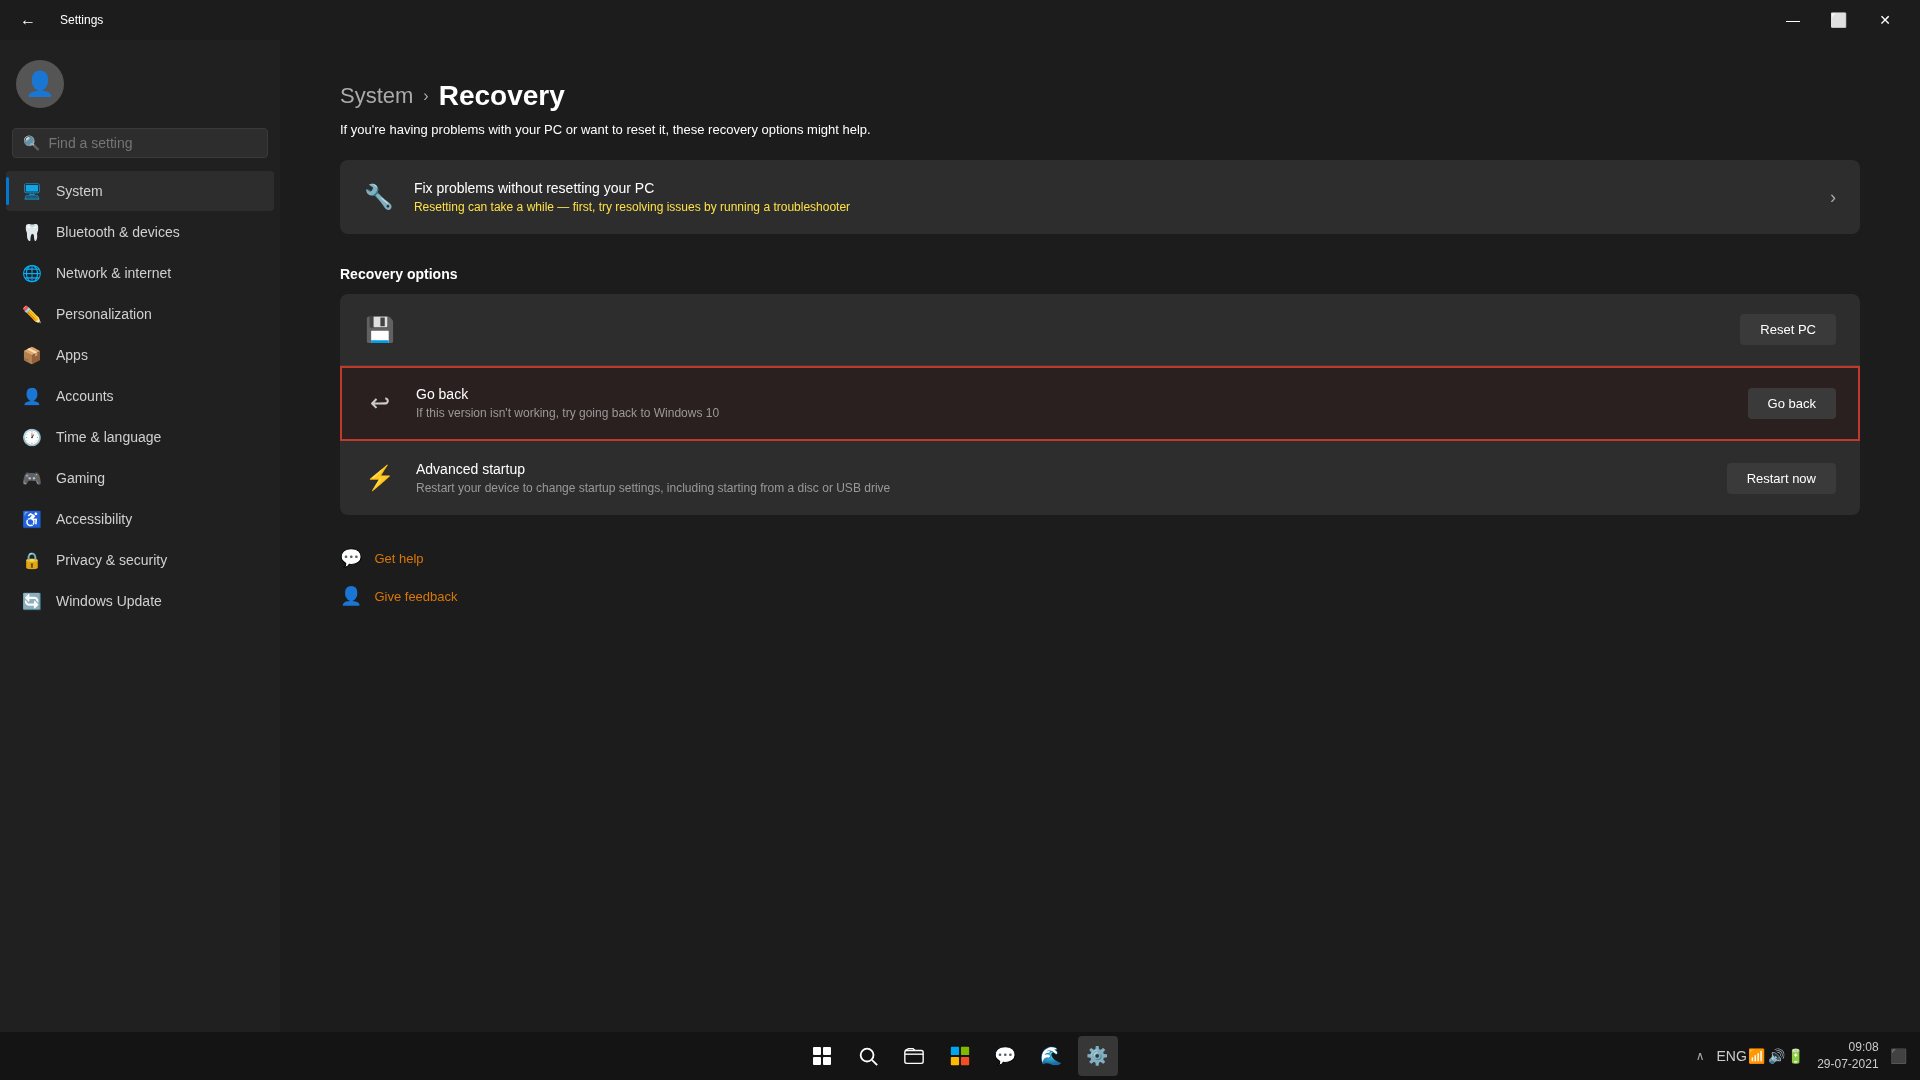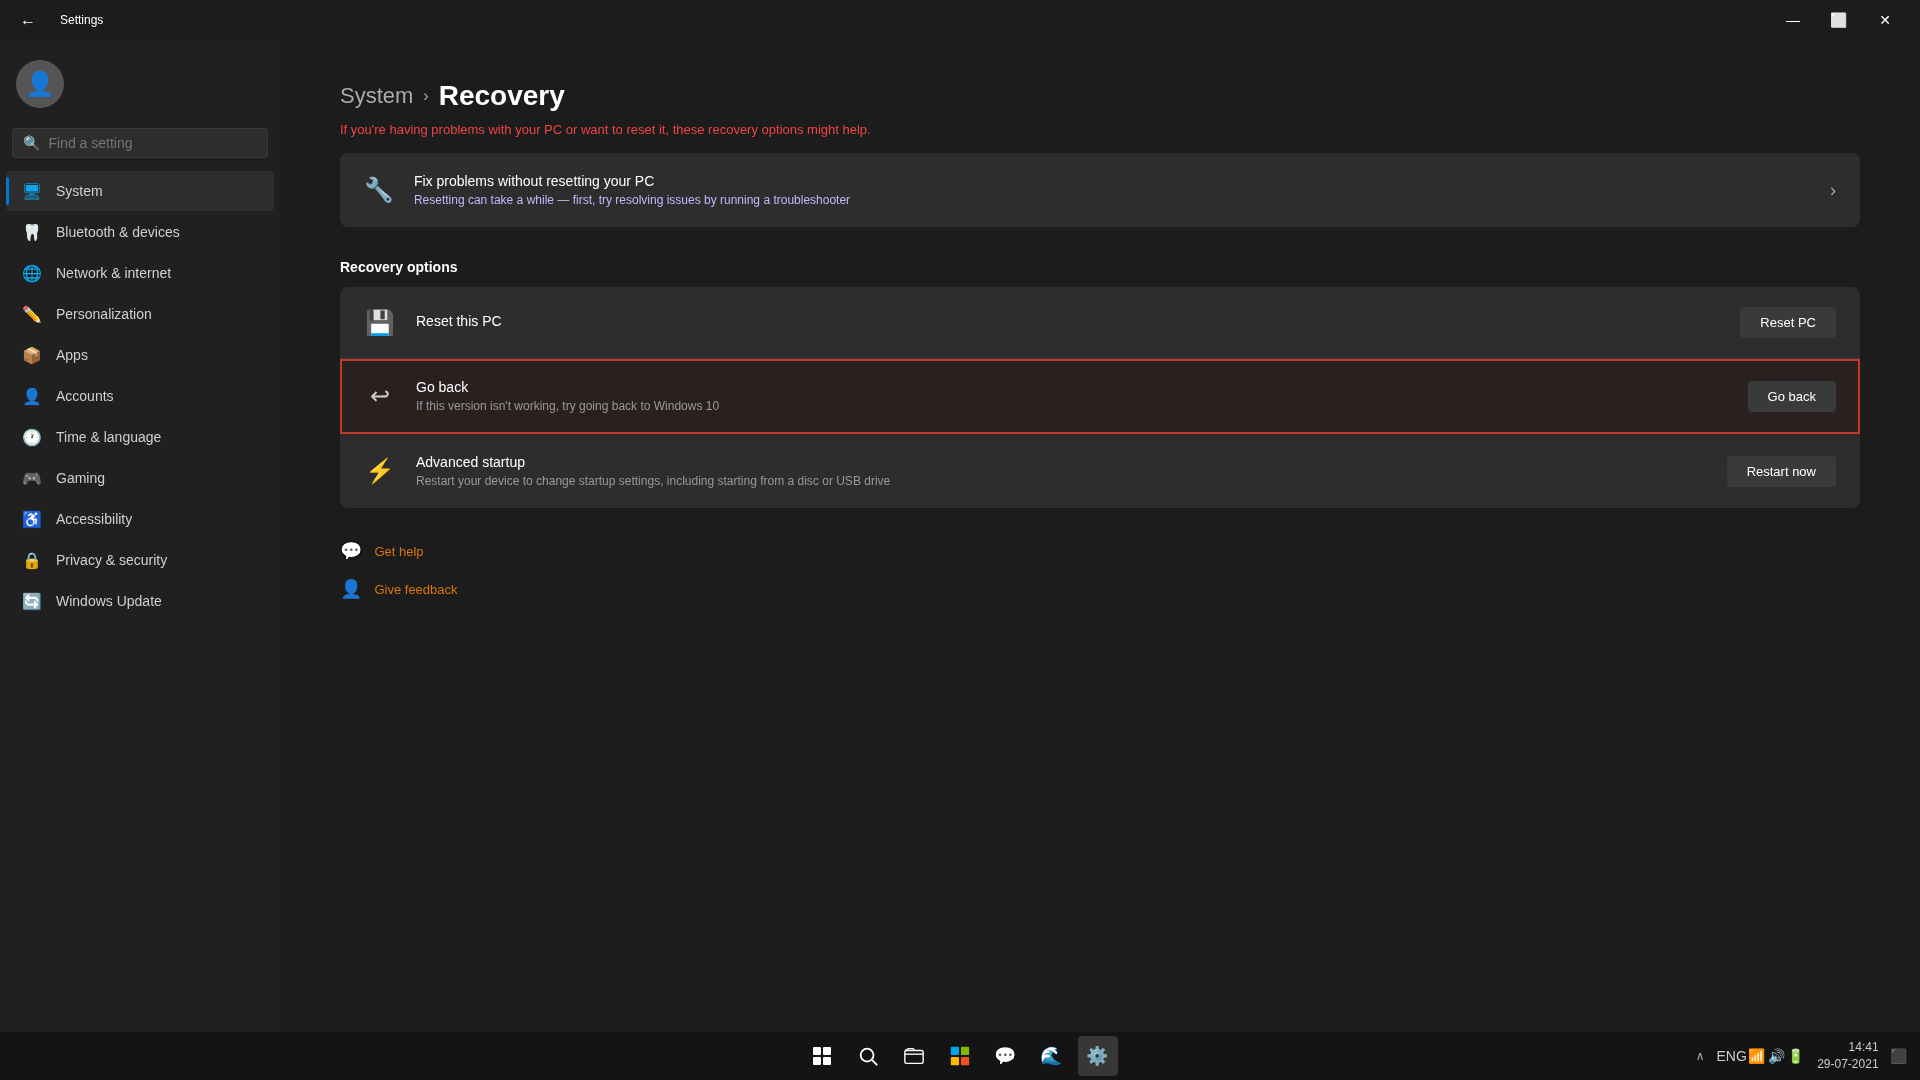--- a/index.html
+++ b/index.html
@@ -175,43 +175,43 @@
       font-size: 16px;
       color: #aaa;
     }
     .breadcrumb-current {
       font-size: 28px;
       font-weight: 600;
       color: #ffffff;
     }
     .page-description {
       font-size: 13px;
-      color: #ef4444;
-      margin-bottom: 16px;
+      color: #ffffff;
+      margin-bottom: 23px;
     }
 
     
     .fix-card {
       background: #2d2d2d;
       border-radius: 8px;
       padding: 20px 24px;
       display: flex;
       align-items: center;
       gap: 20px;
       margin-bottom: 32px;
       cursor: pointer;
     }
     .fix-card-icon {
       font-size: 24px;
       color: #ccc;
       flex-shrink: 0;
     }
     .fix-card-text { flex: 1; }
     .fix-card-title { font-size: 14px; font-weight: 400; margin-bottom: 4px; }
-    .fix-card-desc { font-size: 12px; color: #c4b5fd; }
+    .fix-card-desc { font-size: 12px; color: #fde047; }
     .fix-card-arrow { font-size: 18px; color: #aaa; }
 
     
     .section-title {
       font-size: 14px;
       font-weight: 600;
       color: #fff;
       margin-bottom: 12px;
     }
     .options-container {
@@ -429,21 +429,20 @@
       </div>
       <span class="fix-card-arrow">›</span>
     </div>
 
     <div class="section-title">Recovery options</div>
 
     <div class="options-container" id="options-container">
         <div class="option-row">
     <span class="option-icon">💾</span>
     <div class="option-text">
-      <div class="option-title">Reset this PC</div>
     </div>
     <button class="option-btn">Reset PC</button>
   </div>
         <div class="option-row highlighted">
     <span class="option-icon">↩</span>
     <div class="option-text">
       <div class="option-title">Go back</div>
       <div class="option-desc">If this version isn't working, try going back to Windows 10</div>
     </div>
     <button class="option-btn">Go back</button>
@@ -523,18 +522,18 @@
 
   <div class="taskbar-right">
     <span class="tray-chevron">∧</span>
     <div class="system-tray">
       <span class="tray-icon">ENG</span>
       <span class="tray-icon">📶</span>
       <span class="tray-icon">🔊</span>
       <span class="tray-icon">🔋</span>
     </div>
     <div class="clock">
-      <div>14:41</div>
+      <div>09:08</div>
       <div>29-07-2021</div>
     </div>
     <span class="tray-icon">⬛</span>
   </div>
 </div>
 
 </body></html>

